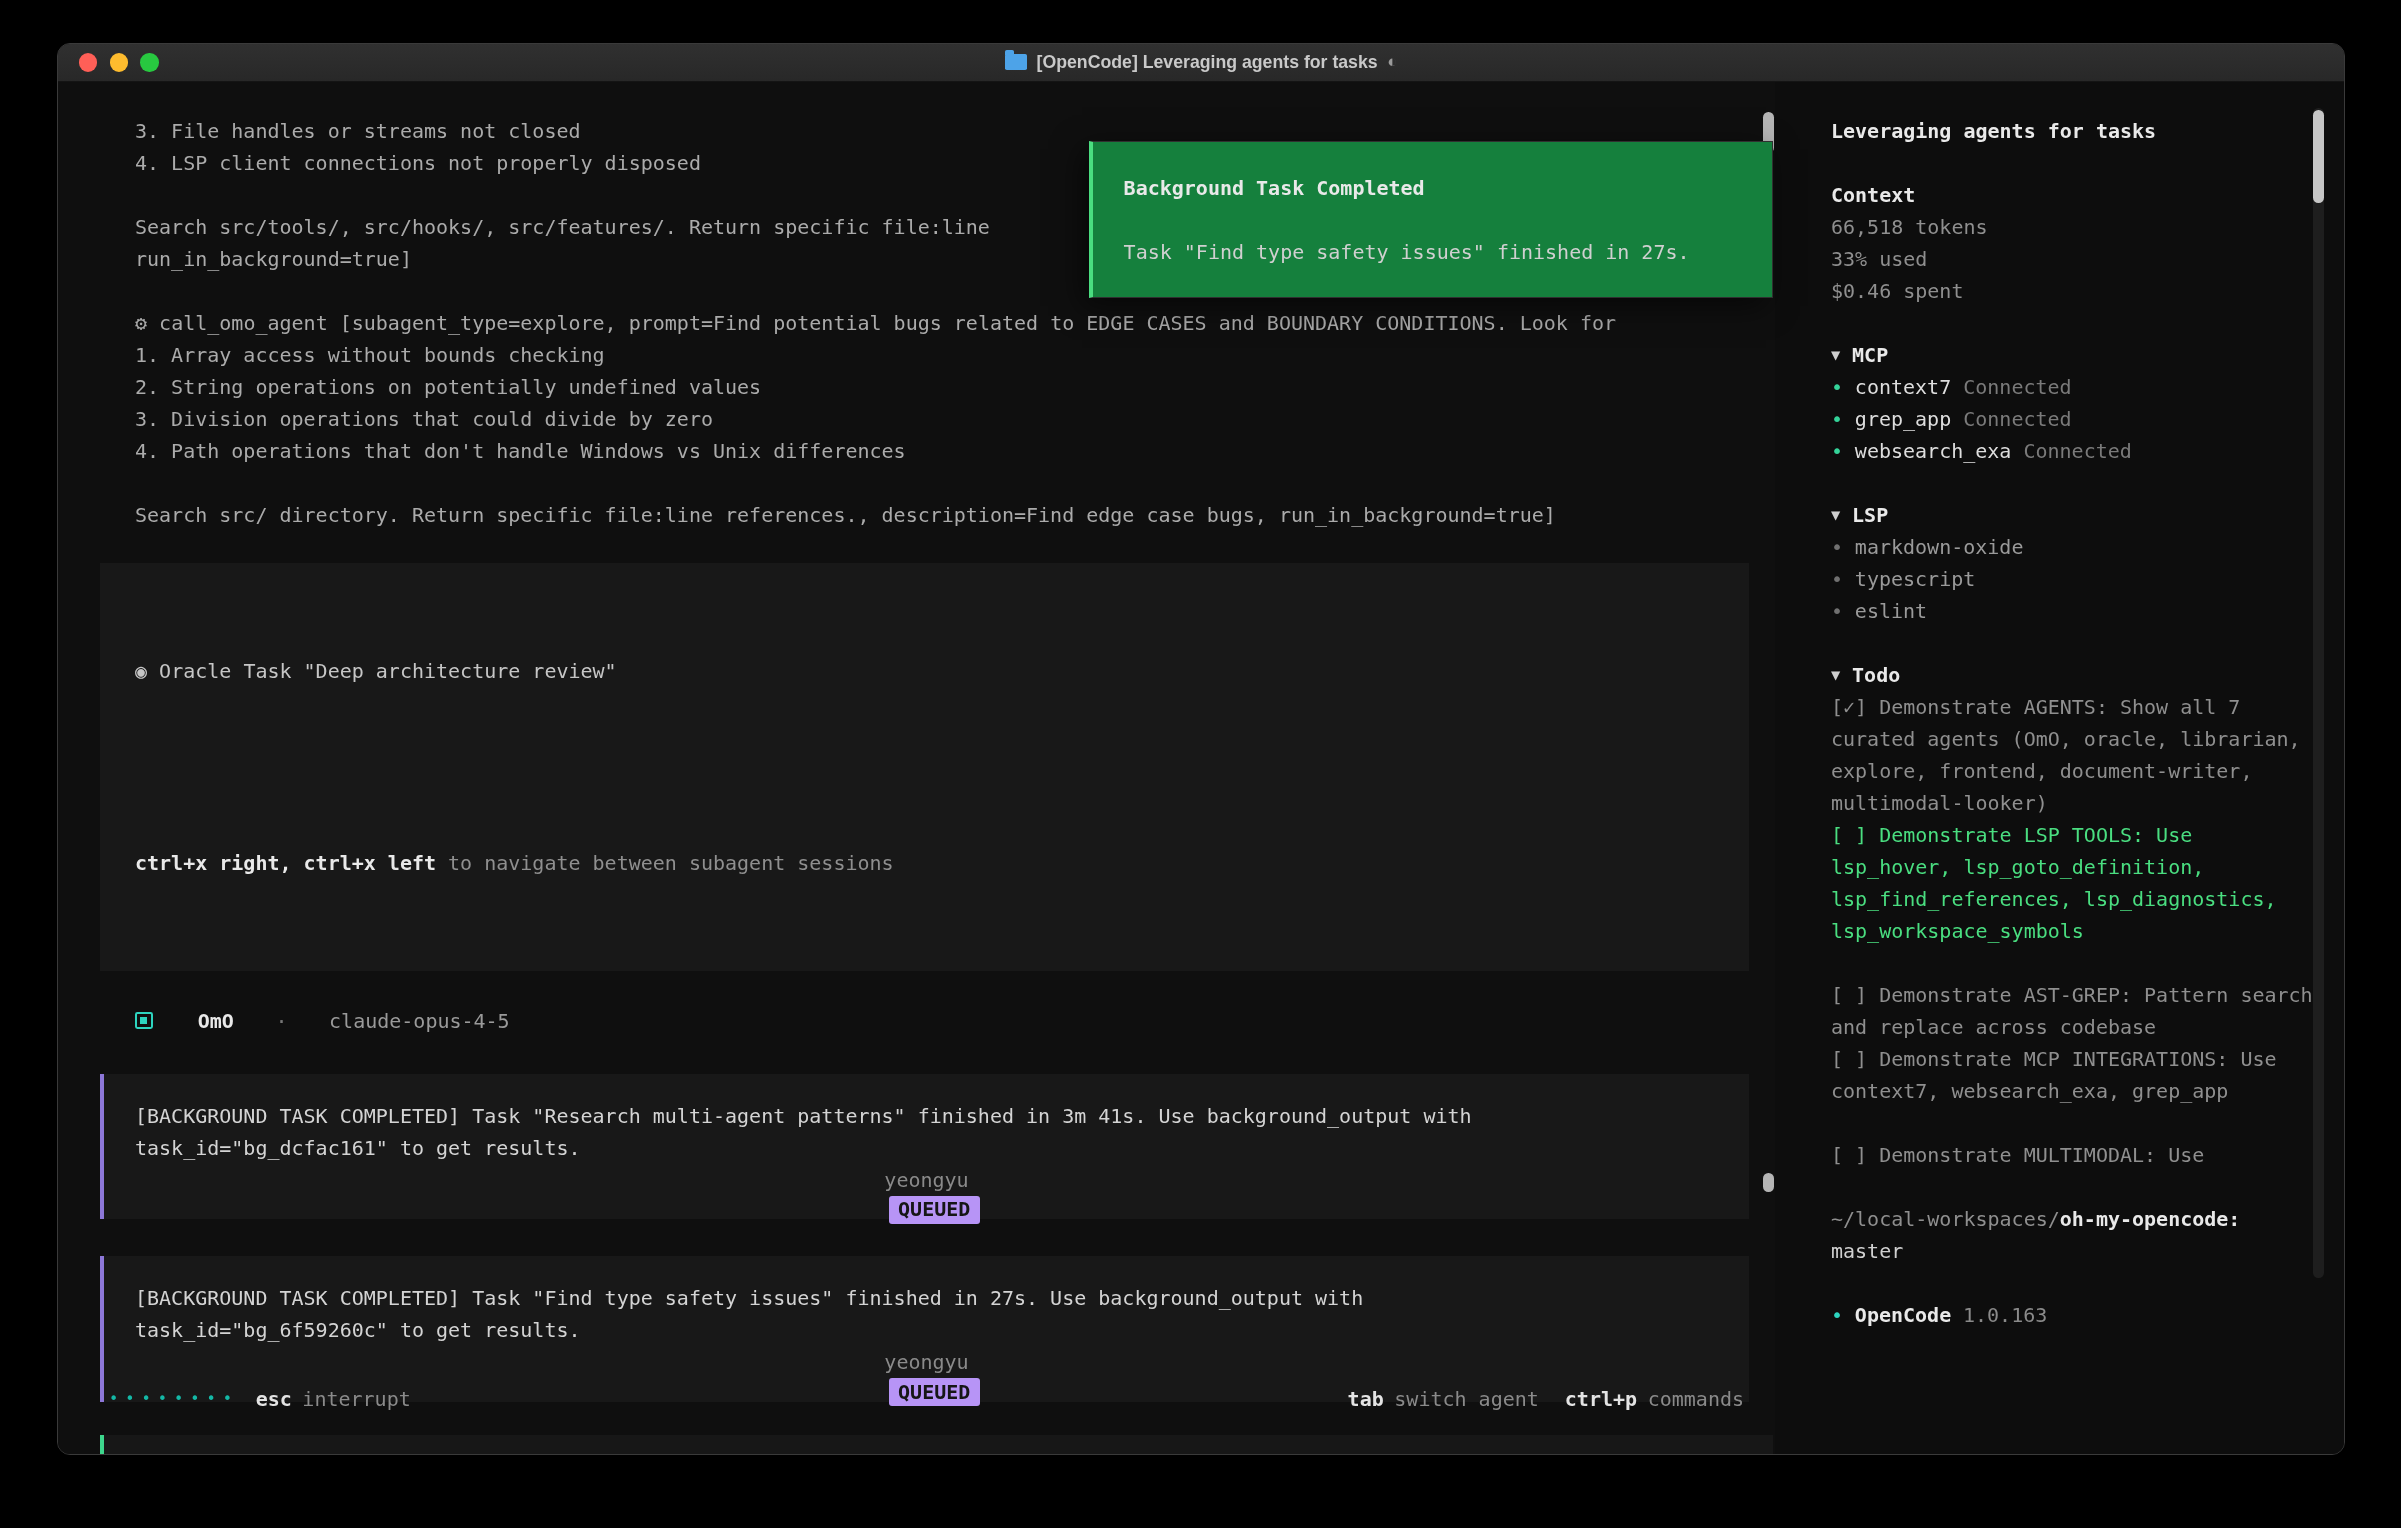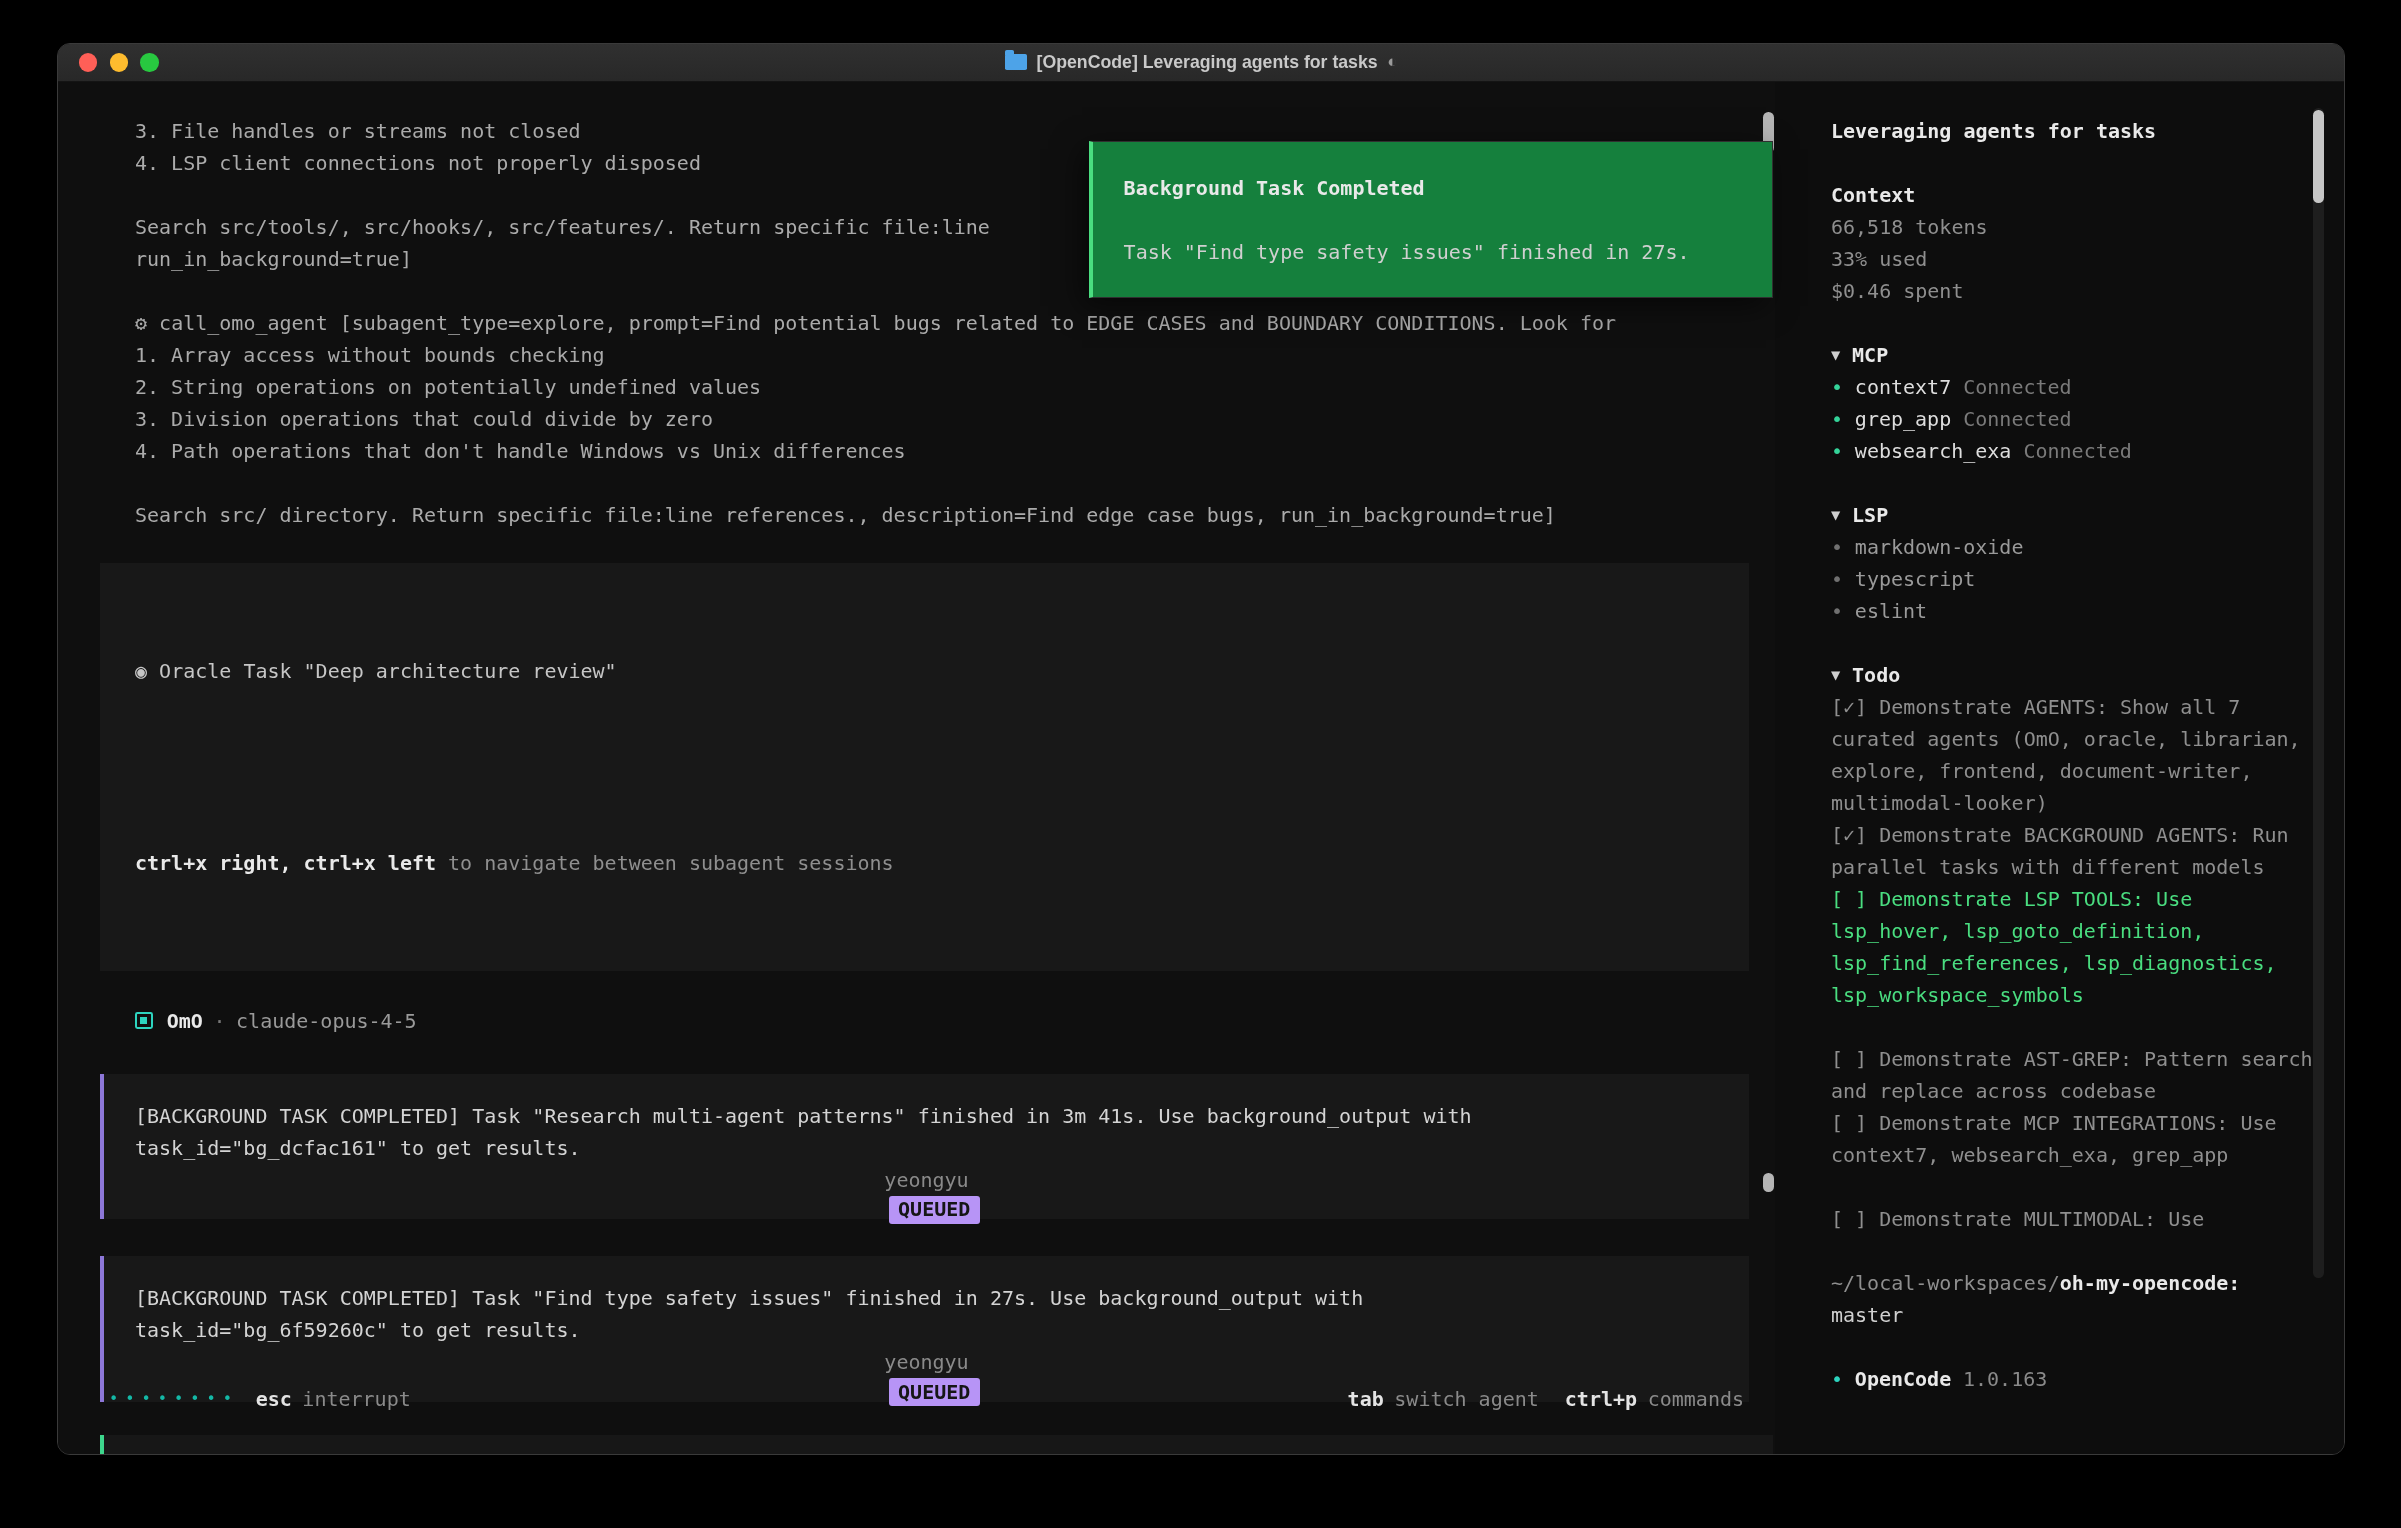--- a/index.html
+++ b/index.html
@@ -36,21 +36,21 @@
   .tline { margin:0 29.5px 0 77px; color:#ababab; white-space:pre-wrap; }
   .blank { height:32px; }
 
   .panel {
     margin:32px 0 0 42px; width:1649px; background:#181818;
     padding:28px 31px 28px 35px; color:#c6c6c6; white-space:pre-wrap;
   }
   .hint-keys { color:#e9e9e9; font-weight:700; }
   .hint-rest { color:#8f8f8f; }
 
-  .agent-header { margin:34px 0 0 77px; display:flex; align-items:center; height:32px; }
+  .agent-header { margin:34px 0 0 77px; display:flex; align-items:center; height:32px;gap:31px; }
   .agent-square { position:relative; width:17.7px; height:17.7px; border:2.4px solid #2dd4bf; border-radius:2.4px; margin-right:14px; }
   .agent-square::after { content:""; position:absolute; left:3px; top:3px; width:7px; height:7px; background:#2dd4bf; }
   .agent-name { color:#e9e9e9; font-weight:700; }
   .agent-sep { color:#777; margin:0 10.6px; }
   .agent-model { color:#9a9a9a; }
 
   .msg {
     margin:37px 0 0 42px; width:1649px; background:#181818;
     border-left:4.7px solid #8d77d8; padding:26px 31px 23.6px 31px;
   }
@@ -247,21 +247,20 @@
       <div class="side-row"><span class="dot gray">•</span><span class="lsp-name">markdown-oxide</span></div>
       <div class="side-row"><span class="dot gray">•</span><span class="lsp-name">typescript</span></div>
       <div class="side-row"><span class="dot gray">•</span><span class="lsp-name">eslint</span></div>
       <div class="blank"></div>
 
       <div class="side-heading">
         <span class="tri">▼</span>
         <span class="hd">Todo</span>
       </div>
       <div class="todo done"><span>[✓]</span><span> Demonstrate AGENTS: Show all 7 curated agents (OmO, oracle, librarian, explore, frontend, document-writer, multimodal-looker)</span></div>
-      <div class="todo done"><span>[✓]</span><span> Demonstrate BACKGROUND AGENTS: Run parallel tasks with different models</span></div>
       <div class="todo active"><span>[ ]</span><span> Demonstrate LSP TOOLS: Use lsp_hover, lsp_goto_definition, lsp_find_references, lsp_diagnostics,  lsp_workspace_symbols</span></div>
       <div class="todo gap-before"><span>[ ]</span><span> Demonstrate AST-GREP: Pattern search and replace across codebase</span></div>
       <div class="todo"><span>[ ]</span><span> Demonstrate MCP INTEGRATIONS: Use context7, websearch_exa, grep_app</span></div>
       <div class="todo gap-before"><span>[ ]</span><span> Demonstrate MULTIMODAL: Use</span></div>
       <div class="blank"></div>
 
       <div class="workspace"><span class="wpath">~/local-workspaces/</span><span class="wrepo">oh-my-opencode:</span><span class="wbranch"> master</span></div>
       <div class="blank"></div>
 
       <div class="side-footer">

